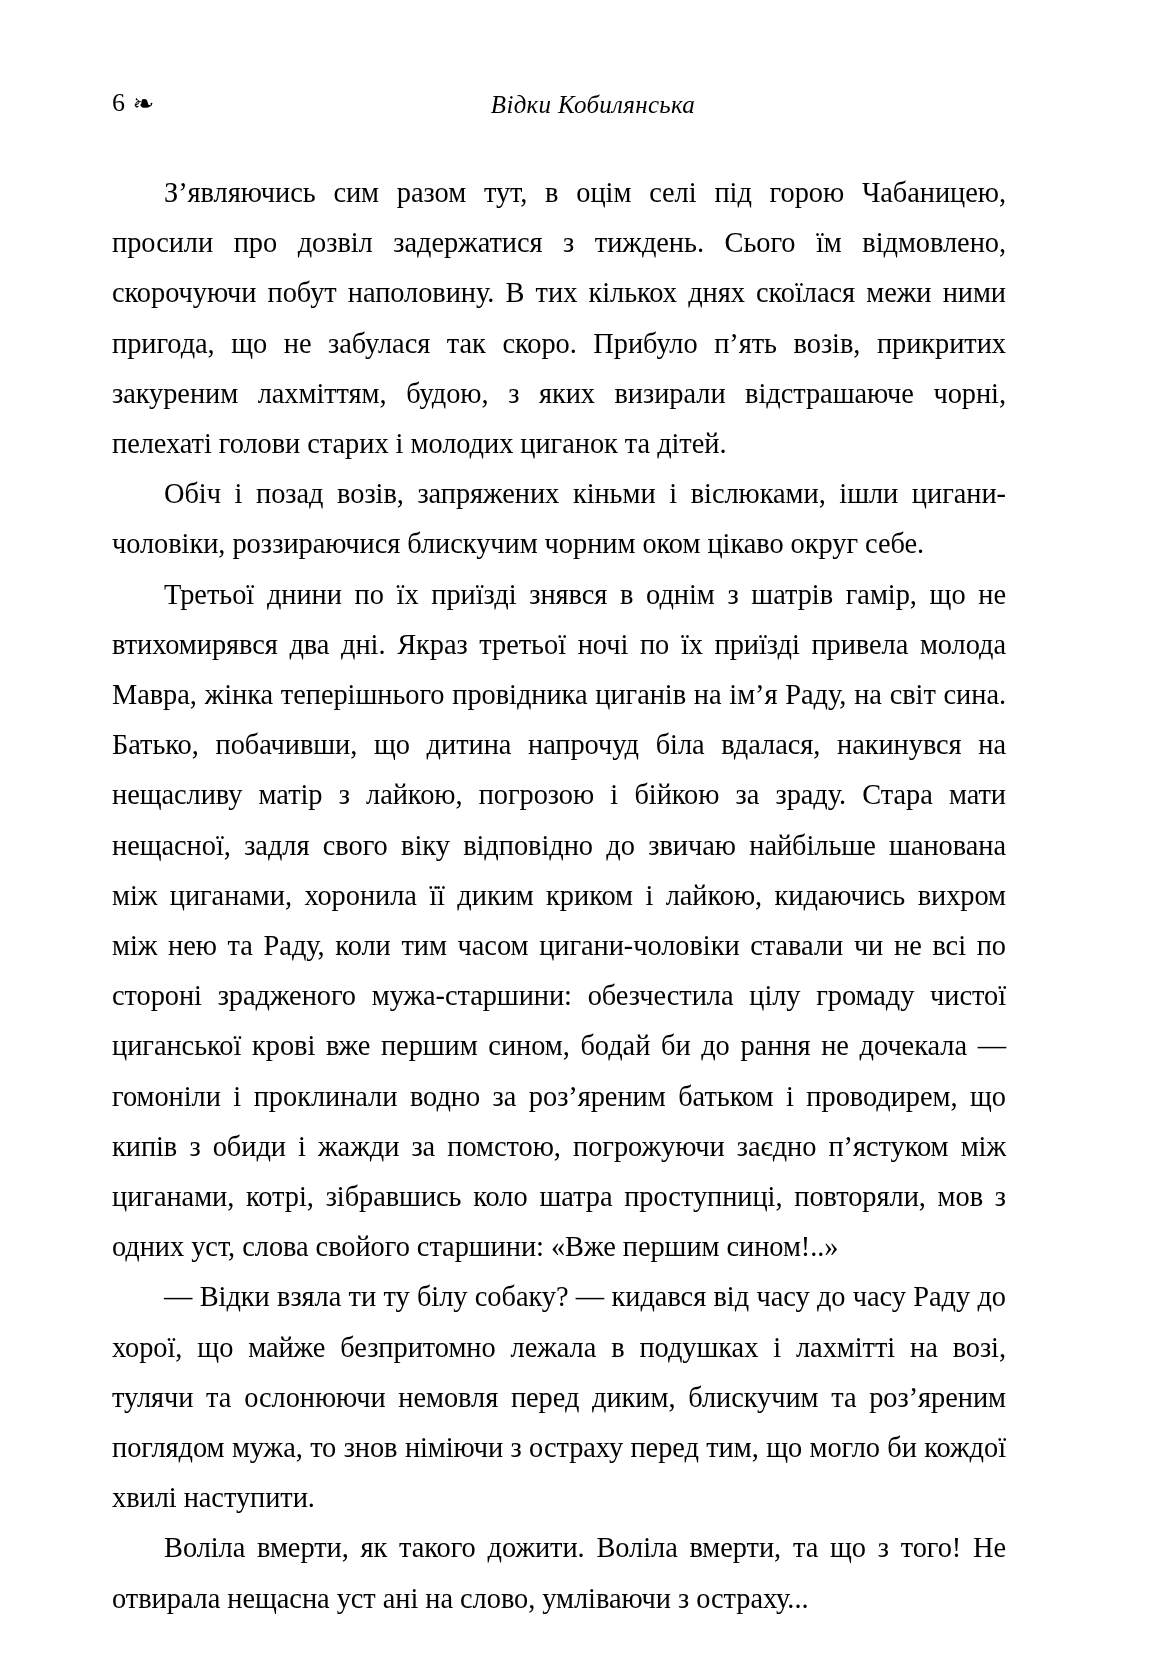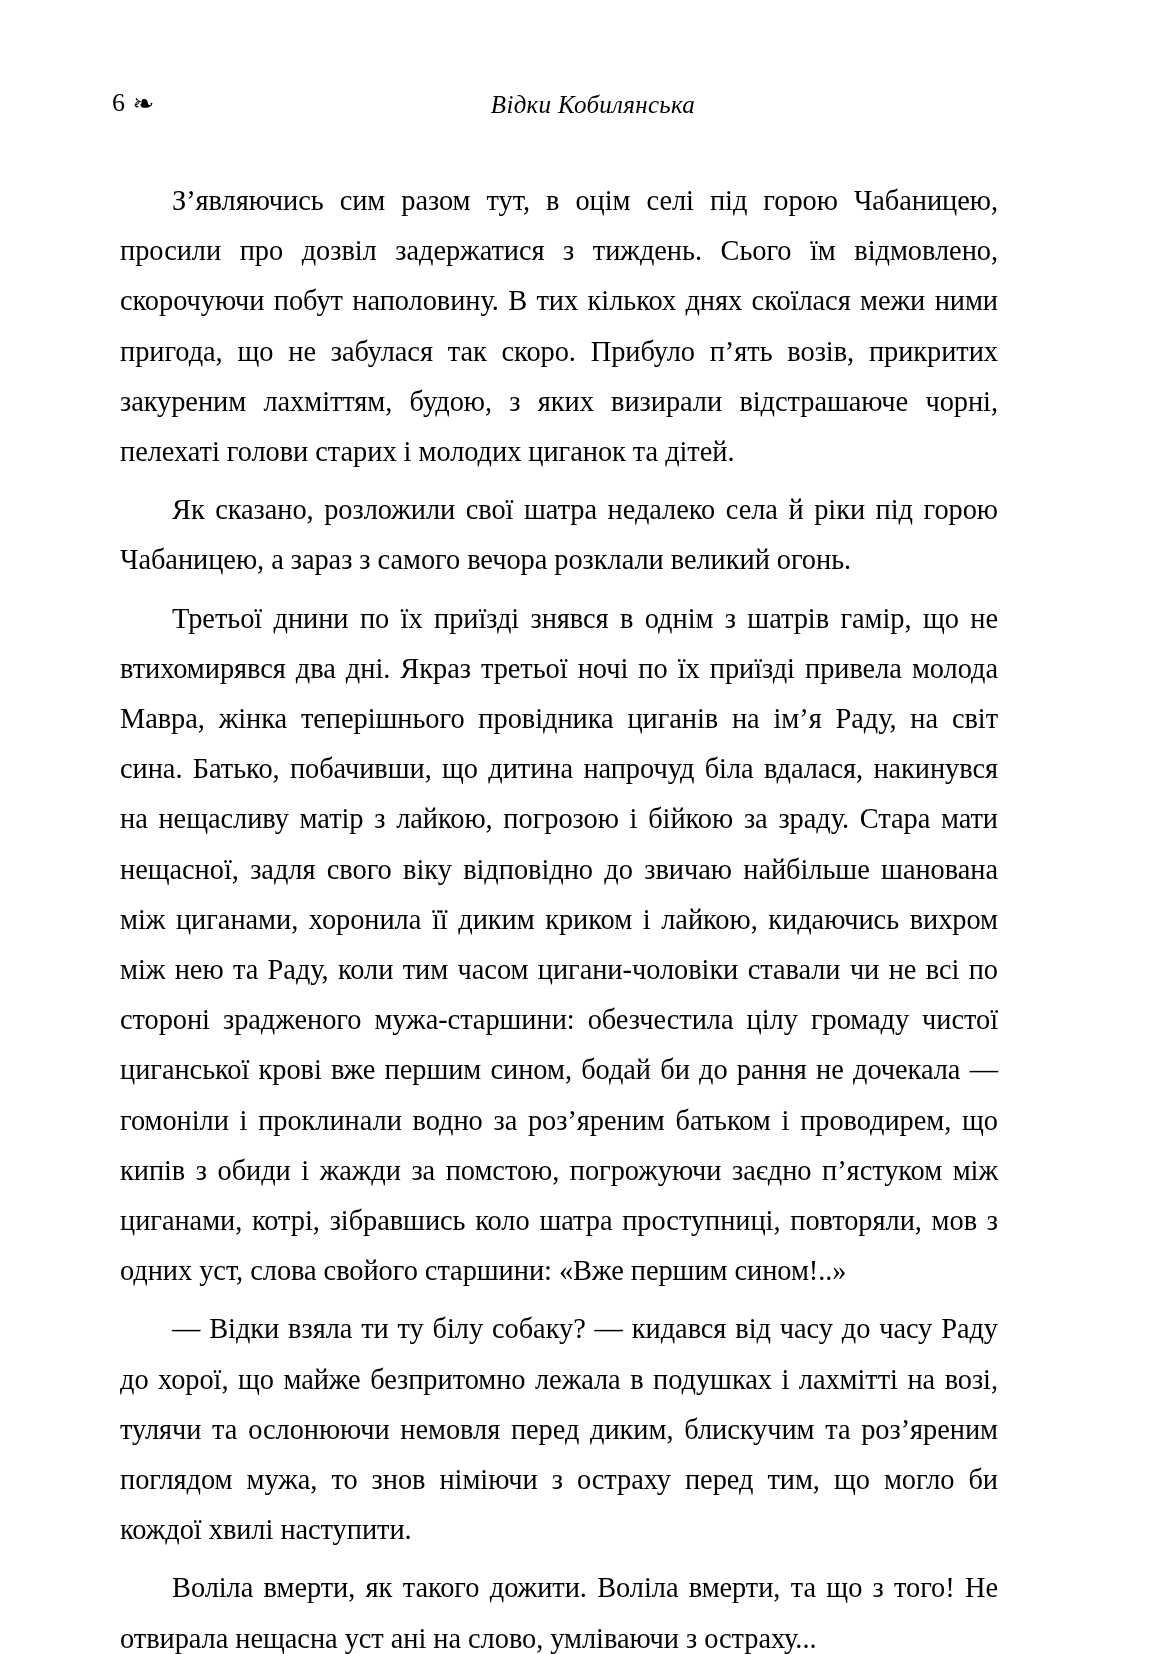--- a/index.html
+++ b/index.html
@@ -69,21 +69,21 @@
   }
 
   
   .body-text {
     position: absolute;
     left: 112px;
     top: 168px;
     width: 894px;
   }
   .para {
-    margin: 8px;
+    margin: 0;
     text-align: justify;
     text-justify: inter-word;
     text-indent: 52px;
     font-size: 28.4px;
     line-height: 50.2px;
     letter-spacing: -0.05px;
     word-spacing: 0px;
     hyphens: manual;
   }
   .para:last-child { margin-bottom: 0; }
@@ -97,19 +97,19 @@
   <div class="running-head">
     <div class="folio-group">
       <span class="folio">6</span>
       <span class="folio-ornament">❧</span>
     </div>
     <div class="author-line">Відки Кобилянська</div>
   </div>
 
   <div class="body-text">
     <p class="para">З’являючись сим разом тут, в оцім селі під горою Чабаницею, просили про дозвіл задержатися з тиждень. Сього їм відмовлено, скорочуючи побут наполовину. В тих кількох днях скоїлася межи ними пригода, що не забулася так скоро. Прибуло п’ять возів, прикритих закуреним лахміттям, будою, з яких визирали відстрашаюче чорні, пелехаті голови старих і молодих циганок та дітей.</p>
-    <p class="para last-line-flush">Як сказано, розложили свої шатра недалеко села й ріки під горою Чабаницею, а зараз з самого вечора розклали великий огонь.</p>
+    <p class="para last-line-flush">Обіч і позад возів, запряжених кіньми і віслюками, ішли цигани-чоловіки, роззираючися блискучим чорним оком цікаво округ себе.</p>
     <p class="para last-line-flush">Третьої днини по їх приїзді знявся в однім з шатрів гамір, що не втихомирявся два дні. Якраз третьої ночі по їх приїзді привела молода Мавра, жінка теперішнього провідника циганів на ім’я Раду, на світ сина. Батько, побачивши, що дитина напрочуд біла вдалася, накинувся на нещасливу матір з лайкою, погрозою і бійкою за зраду. Стара мати нещасної, задля свого віку відповідно до звичаю найбільше шанована між циганами, хоронила її диким криком і лайкою, кидаючись вихром між нею та Раду, коли тим часом цигани-чоловіки ставали чи не всі по стороні зрадженого мужа-старшини: обезчестила цілу громаду чистої циганської крові вже першим сином, бодай би до рання не дочекала — гомоніли і проклинали водно за роз’яреним батьком і проводирем, що кипів з обиди і жажди за помстою, погрожуючи заєдно п’ястуком між циганами, котрі, зібравшись коло шатра проступниці, повторяли, мов з одних уст, слова свойого старшини: «Вже першим сином!..»</p>
     <p class="para last-line-flush">— Відки взяла ти ту білу собаку? — кидався від часу до часу Раду до хорої, що майже безпритомно лежала в подушках і лахмітті на возі, тулячи та ослонюючи немовля перед диким, блискучим та роз’яреним поглядом мужа, то знов німіючи з остраху перед тим, що могло би кождої хвилі наступити.</p>
     <p class="para last-line-flush">Воліла вмерти, як такого дожити. Воліла вмерти, та що з того! Не отвирала нещасна уст ані на слово, умліваючи з остраху...</p>
   </div>
 
 </div>
 
 </body></html>

